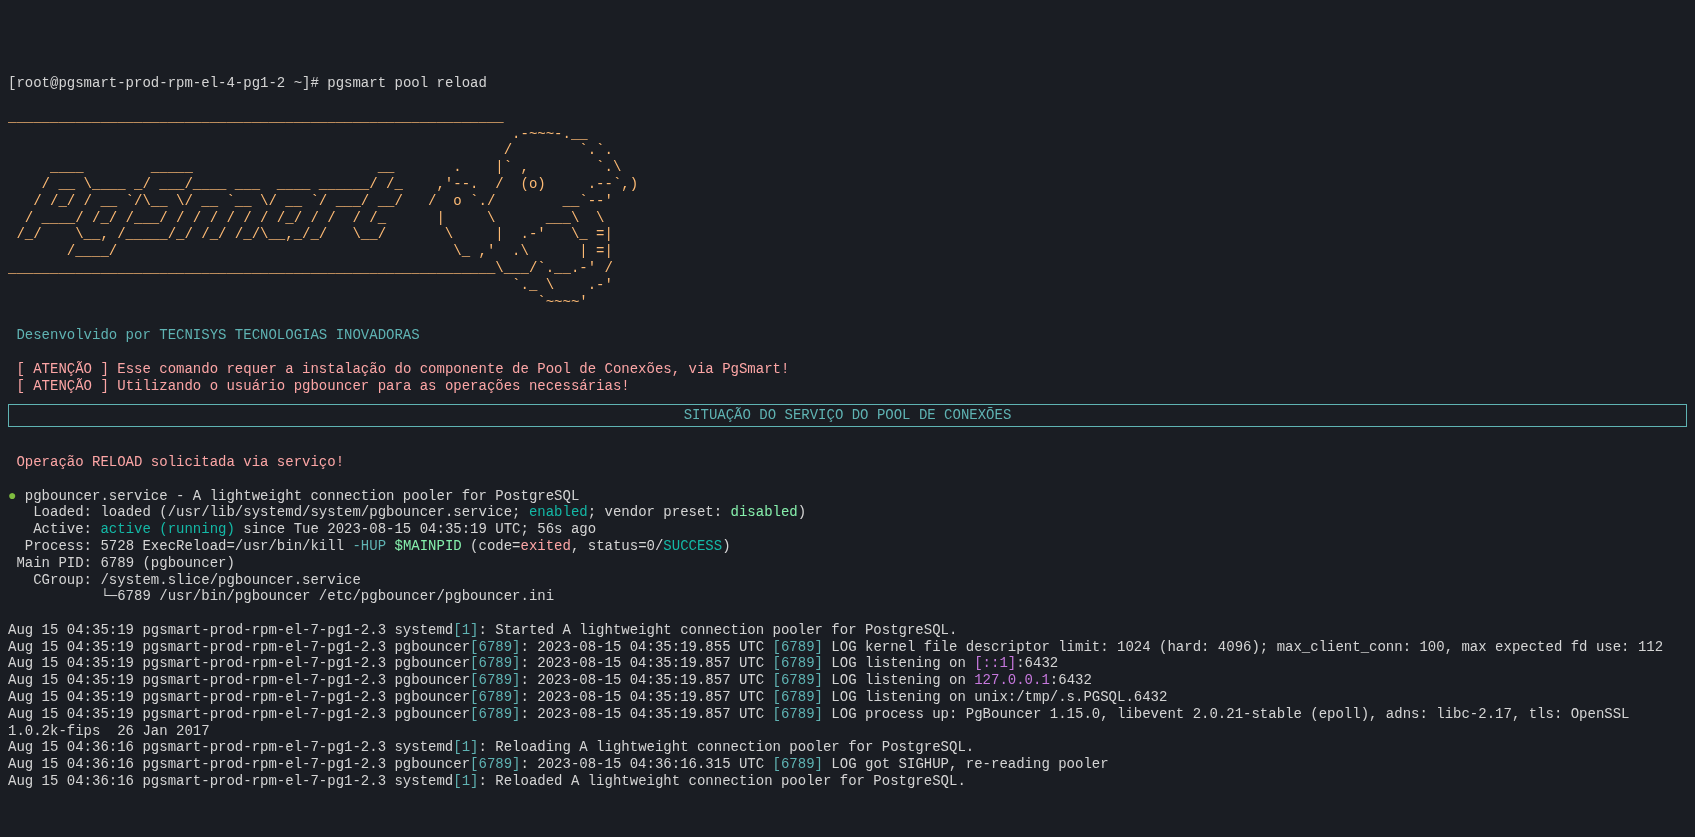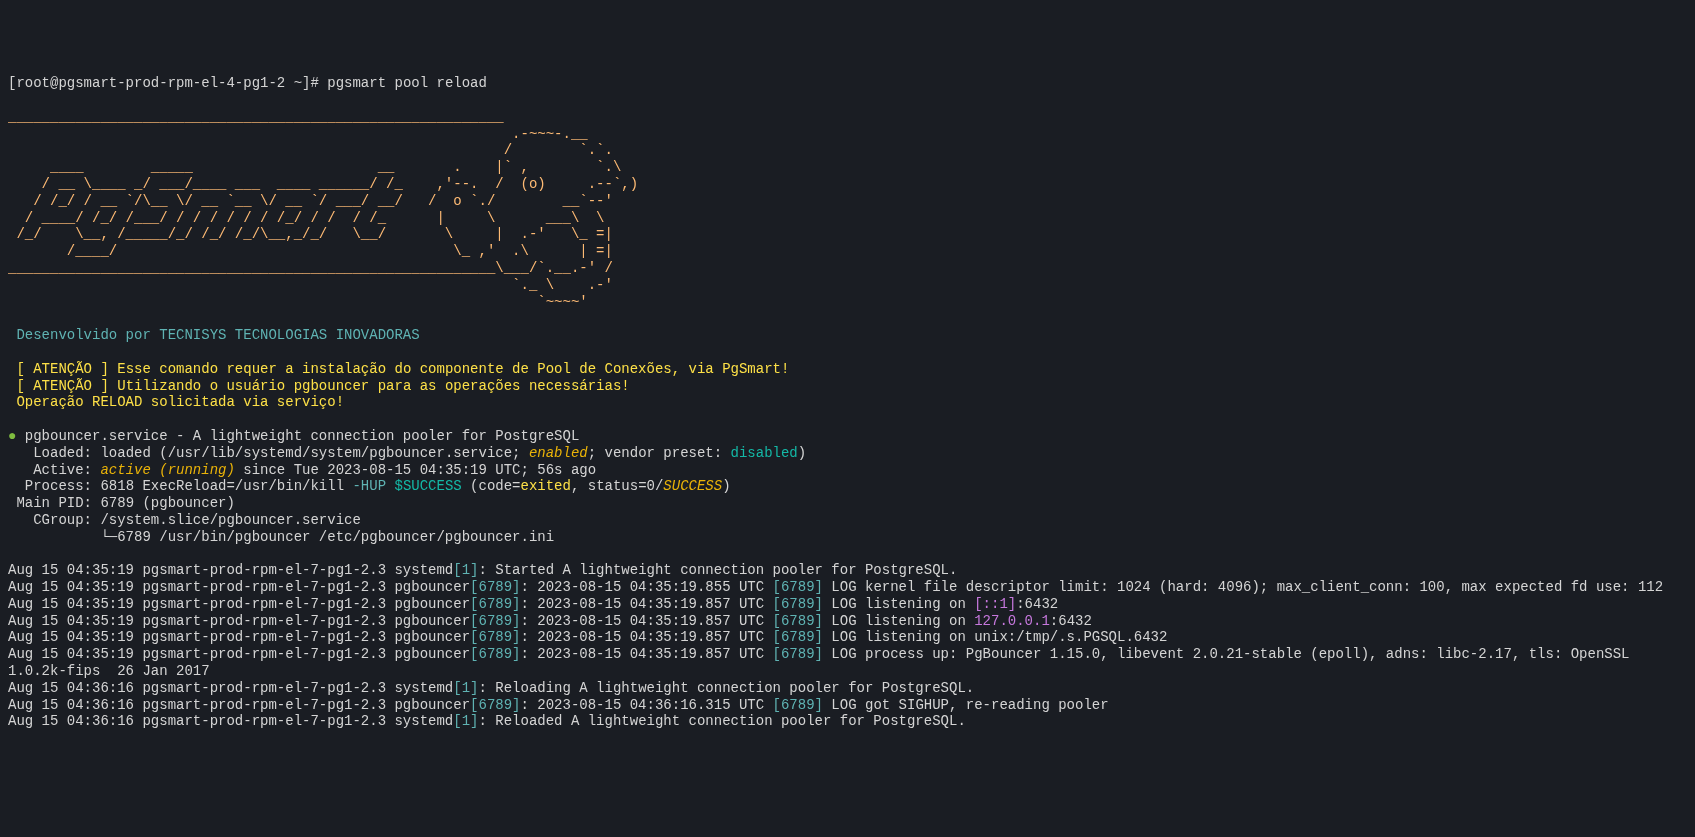--- a/index.html
+++ b/index.html
@@ -22,42 +22,41 @@
   }
   .ascii-art {
     color: #fdba74;
     line-height: 1.15;
   }
   .cyan {
     color: #5fb3b3;
     text-align: center;
   }
   .yellow {
-    color: #fde047;
+    color: #fca5a5;
   }
   .green {
-    color: #eab308;
-    font-style: italic;
+    color: #14b8a6;
   }
   .magenta {
     color: #c678dd;
   }
   .status-header {
     border: 1px solid #5fb3b3;
     color: #5fb3b3;
     text-align: center;
     padding: 2px 0;
     margin: 10px 0;
     width: 100%;
   }
   .dot-green {
     color: #7fbc3f;
   }
   .orange {
-    color: #14b8a6;
+    color: #86efac;
   }
 </style>
 </head>
 <body>
 
 
 
 <div><span class="prompt-line"><span>[root@pgsmart-prod-rpm-el-4-pg1-2 ~]# </span><span>pgsmart pool reload</span></span>
 
 <span class="ascii-art">___________________________________________________________
@@ -70,26 +69,27 @@
  /_/    \__, /_____/_/ /_/ /_/\__,_/_/   \__/       \     |  .-'   \_ =|
        /____/                                        \_ ,'  .\      | =|
 __________________________________________________________\___/`.__.-' /
                                                             `._ \    .-'
                                                                `~~~~'</span>
 
  <span class="cyan">Desenvolvido por TECNISYS TECNOLOGIAS INOVADORAS</span>
 
  <span class="yellow"><span>[ ATENÇÃO ]</span><span> Esse comando requer a instalação do componente de Pool de Conexões, via PgSmart!</span></span>
  <span class="yellow"><span>[ ATENÇÃO ]</span><span> Utilizando o usuário pgbouncer para as operações necessárias!</span></span>
+<div class="status-header">SITUAÇÃO DO SERVIÇO DO POOL DE CONEXÕES</div>
  <span class="yellow">Operação RELOAD solicitada via serviço!</span>
 
 <span class="dot-green">●</span> <span>pgbouncer.service - A lightweight connection pooler for PostgreSQL</span>
 <span><span>   Loaded: </span><span>loaded (/usr/lib/systemd/system/pgbouncer.service; </span><span class="green">enabled</span><span>; vendor preset: </span><span class="orange">disabled</span><span>)</span></span>
 <span><span>   Active: </span><span class="green">active (running)</span><span> since Tue 2023-08-15 04:35:19 UTC; 56s ago</span></span>
-<span><span>  Process: </span><span>6818 ExecReload=/usr/bin/kill </span><span class="cyan">-HUP</span><span> </span><span class="orange">$SUCCESS</span><span> (code=</span><span class="yellow">exited</span><span>, status=0/</span><span class="green">SUCCESS</span><span>)</span></span>
+<span><span>  Process: </span><span>5728 ExecReload=/usr/bin/kill </span><span class="cyan">-HUP</span><span> </span><span class="orange">$MAINPID</span><span> (code=</span><span class="yellow">exited</span><span>, status=0/</span><span class="green">SUCCESS</span><span>)</span></span>
 <span><span> Main PID: </span><span>6789 (pgbouncer)</span></span>
 <span><span>   CGroup: </span><span>/system.slice/pgbouncer.service</span></span>
 <span>           └─6789 /usr/bin/pgbouncer /etc/pgbouncer/pgbouncer.ini</span>
 
 <span><span>Aug 15 04:35:19 pgsmart-prod-rpm-el-7-pg1-2.3 systemd</span><span class="cyan">[1]</span><span>: Started A lightweight connection pooler for PostgreSQL.</span></span>
 <span style="white-space:pre-wrap;"><span>Aug 15 04:35:19 pgsmart-prod-rpm-el-7-pg1-2.3 pgbouncer</span><span class="cyan">[6789]</span><span>: 2023-08-15 04:35:19.855 UTC </span><span class="cyan">[6789]</span><span> LOG kernel file descriptor limit: 1024 (hard: 4096); max_client_conn: 100, max expected fd use: 112</span></span>
 <span><span>Aug 15 04:35:19 pgsmart-prod-rpm-el-7-pg1-2.3 pgbouncer</span><span class="cyan">[6789]</span><span>: 2023-08-15 04:35:19.857 UTC </span><span class="cyan">[6789]</span><span> LOG listening on </span><span class="magenta">[::1]</span><span>:6432</span></span>
 <span><span>Aug 15 04:35:19 pgsmart-prod-rpm-el-7-pg1-2.3 pgbouncer</span><span class="cyan">[6789]</span><span>: 2023-08-15 04:35:19.857 UTC </span><span class="cyan">[6789]</span><span> LOG listening on </span><span class="magenta">127.0.0.1</span><span>:6432</span></span>
 <span><span>Aug 15 04:35:19 pgsmart-prod-rpm-el-7-pg1-2.3 pgbouncer</span><span class="cyan">[6789]</span><span>: 2023-08-15 04:35:19.857 UTC </span><span class="cyan">[6789]</span><span> LOG listening on unix:/tmp/.s.PGSQL.6432</span></span>
 <span style="white-space:pre-wrap;"><span>Aug 15 04:35:19 pgsmart-prod-rpm-el-7-pg1-2.3 pgbouncer</span><span class="cyan">[6789]</span><span>: 2023-08-15 04:35:19.857 UTC </span><span class="cyan">[6789]</span><span> LOG process up: PgBouncer 1.15.0, libevent 2.0.21-stable (epoll), adns: libc-2.17, tls: OpenSSL 1.0.2k-fips  26 Jan 2017</span></span>

